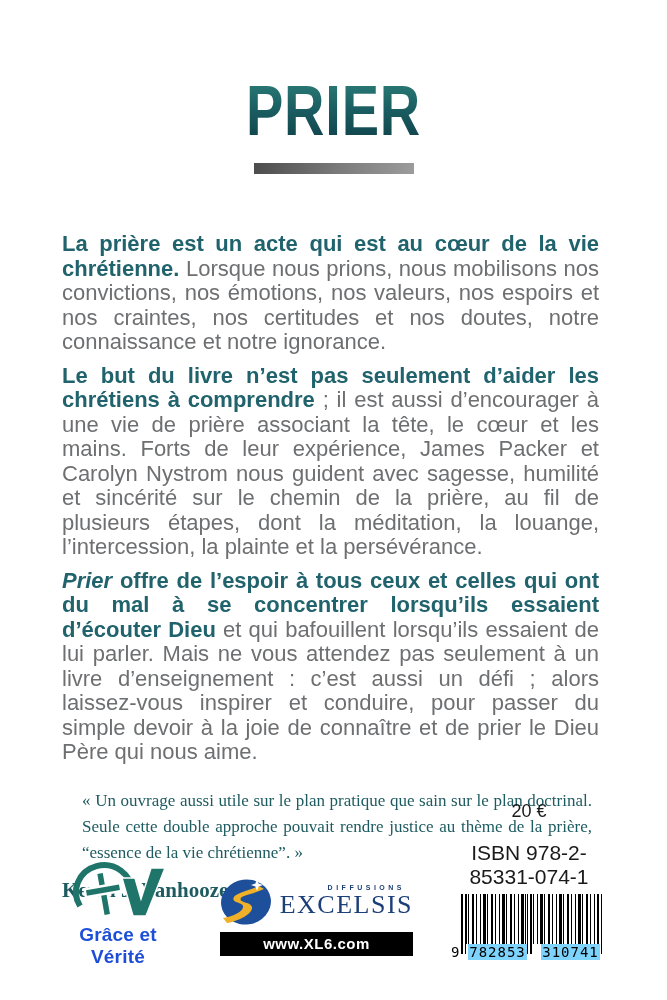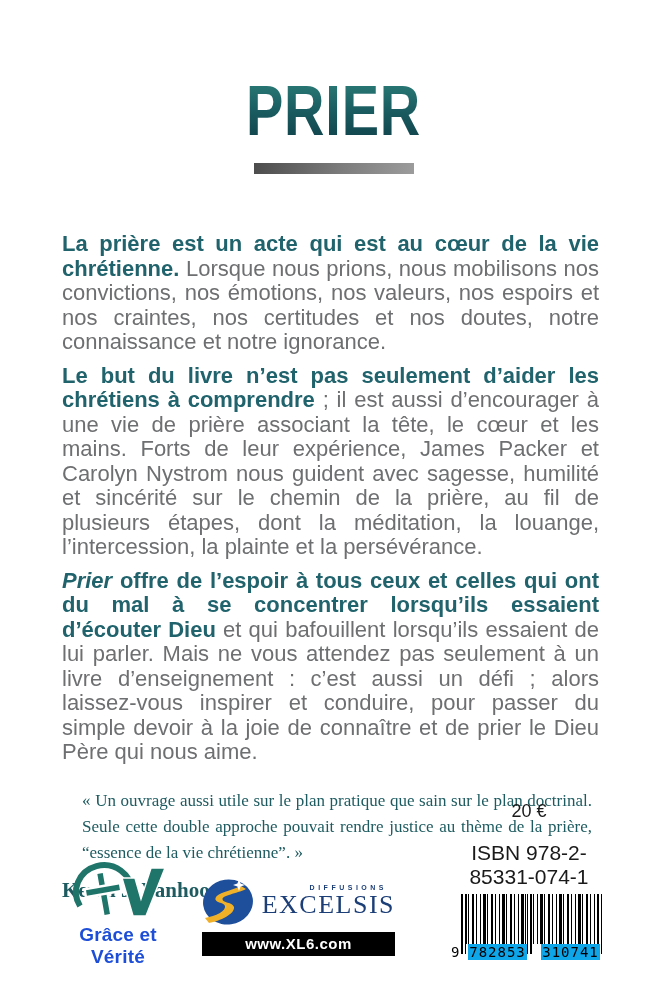--- a/index.html
+++ b/index.html
@@ -58,21 +58,21 @@
   }
   
   .footer{position:absolute;left:0;right:0;bottom:0;height:175px;}
   
   .gv{position:absolute;left:50px;bottom:32px;width:136px;text-align:center;}
   .gv svg{display:block;margin:0 auto 4px;}
   .gv-label{
     font-size:19px;font-weight:700;color:#1d4ed8;letter-spacing:.2px;
   }
   
-  .xl{position:absolute;left:202px;bottom:44px;width:193px;}
+  .xl{position:absolute;left:220px;bottom:44px;width:193px;}
   .xl-top{display:flex;align-items:flex-start;}
   .xl-emblem{flex:0 0 auto;margin-right:6px;}
   .xl-textcol{flex:1;padding-top:6px;}
   .xl-diff{
     text-align:right;padding-right:8px;
     font-size:7px;font-weight:700;letter-spacing:3.5px;
     color:#1d3f77;
   }
   .xl-name{
     font-family:"Liberation Serif",serif;
@@ -105,21 +105,21 @@
   .guard.g1{left:10px;}
   .guard.g2{left:76px;}
   .guard.g3{right:5px;}
   .digits{
     position:absolute;left:0;right:0;bottom:0;height:16px;
     display:flex;align-items:flex-end;
     font-family:"DejaVu Sans Mono",monospace;
     font-size:14px;color:#000;
   }
   .digits .d0{width:10px;text-align:left;background:#fff;}
-  .digits .dg{flex:1;text-align:center;background:#0ea5e9;margin:0 7px;letter-spacing:1px;}
+  .digits .dg{flex:1;text-align:center;background:#7dd3fc;margin:0 7px;letter-spacing:1px;}
 </style>
 </head>
 <body>
 
 <div class="page">
 
   <div class="title-wrap">
     <span class="title">PRIER</span>
   </div>
   <div class="divider"></div>

